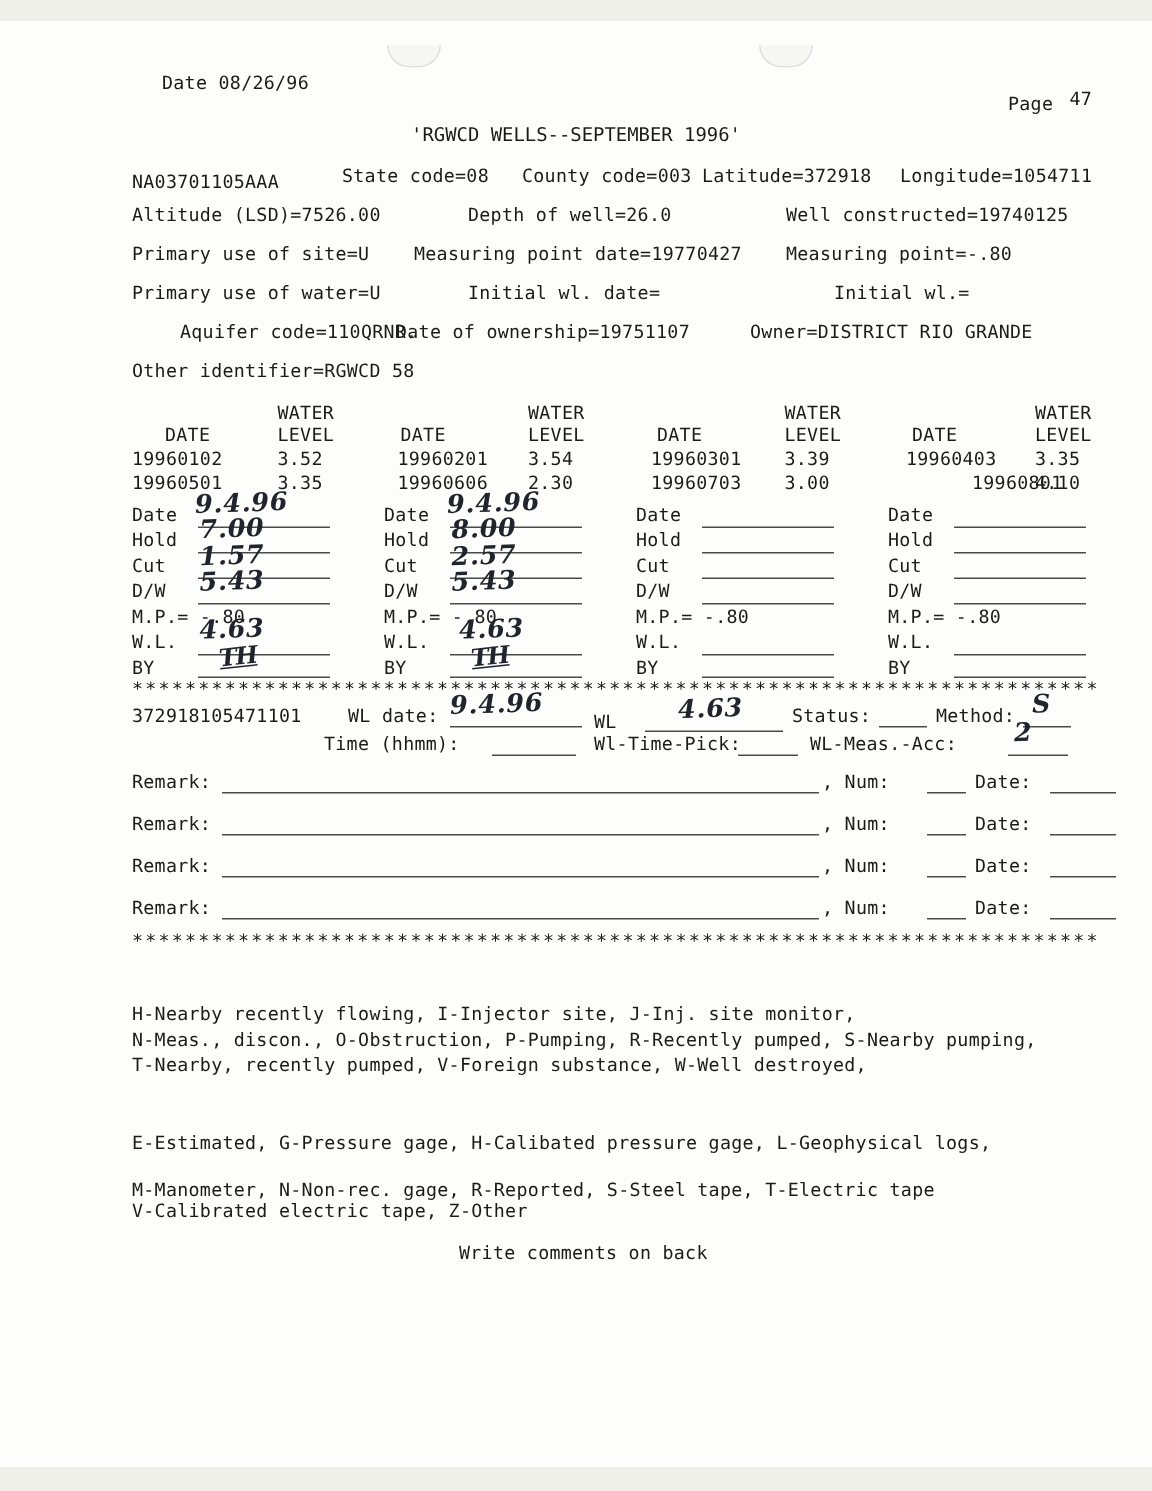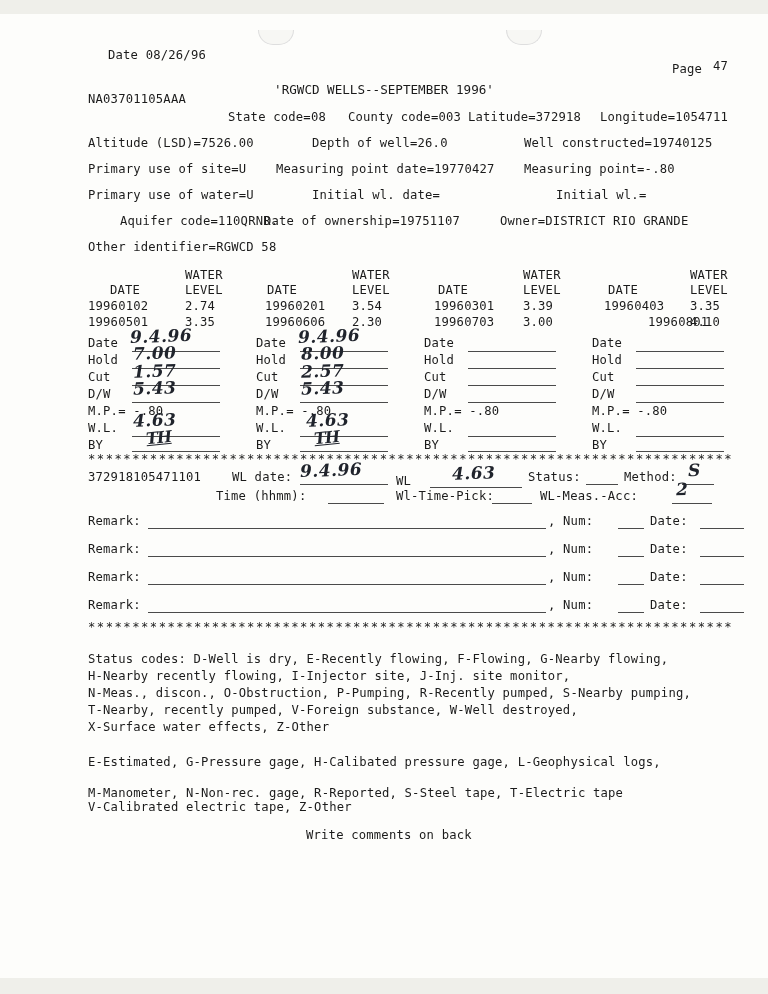--- a/index.html
+++ b/index.html
@@ -108,21 +108,21 @@
   <div class="punch p1"></div>
   <div class="punch p2"></div>
 
   <div class="doc">
 
     <div class="t" style="left:108px; top:48px;">Date 08/26/96</div>
     <div class="t" style="left:672px; top:62px;">Page</div>
     <div class="t" style="left:713px; top:59px;">47</div>
     <div class="center-title" style="top:82px;">'RGWCD WELLS--SEPTEMBER 1996'</div>
 
-    <div class="t" style="left:88px; top:92px;">NA03701105AAA</div>
+    <div class="t" style="left:88px; top:114px;">NA03701105AAA</div>
     <div class="t" style="left:228px; top:110px;">State code=08</div>
     <div class="t" style="left:348px; top:110px;">County code=003</div>
     <div class="t" style="left:468px; top:110px;">Latitude=372918</div>
     <div class="t" style="left:600px; top:110px;">Longitude=1054711</div>
 
     <div class="t" style="left:88px; top:136px;">Altitude (LSD)=7526.00</div>
     <div class="t" style="left:312px; top:136px;">Depth of well=26.0</div>
     <div class="t" style="left:524px; top:136px;text-align:center;">Well constructed=19740125</div>
 
     <div class="t" style="left:88px; top:162px;">Primary use of site=U</div>
@@ -149,21 +149,21 @@
 
     <div class="t" style="left:523px; top:268px;">WATER</div>
     <div class="t" style="left:438px; top:283px;">DATE</div>
     <div class="t" style="left:523px; top:283px;">LEVEL</div>
 
     <div class="t" style="left:690px; top:268px;">WATER</div>
     <div class="t" style="left:608px; top:283px;">DATE</div>
     <div class="t" style="left:690px; top:283px;">LEVEL</div>
 
     <div class="t" style="left:88px;  top:299px;">19960102</div>
-    <div class="t" style="left:185px; top:299px;">2.74</div>
+    <div class="t" style="left:185px; top:299px;">3.52</div>
     <div class="t" style="left:88px;  top:315px;">19960501</div>
     <div class="t" style="left:185px; top:315px;">3.35</div>
 
     <div class="t" style="left:265px; top:299px;">19960201</div>
     <div class="t" style="left:352px; top:299px;">3.54</div>
     <div class="t" style="left:265px; top:315px;">19960606</div>
     <div class="t" style="left:352px; top:315px;">2.30</div>
 
     <div class="t" style="left:434px; top:299px;">19960301</div>
     <div class="t" style="left:523px; top:299px;">3.39</div>
@@ -317,25 +317,23 @@
 
     <div class="t" style="left:88px; top:598px;">Remark:</div>
     <div class="rule" style="left:148px; top:612px; width:398px;"></div>
     <div class="t" style="left:548px; top:598px;">, Num:</div>
     <div class="rule" style="left:618px; top:612px; width:26px;"></div>
     <div class="t" style="left:650px; top:598px;">Date:</div>
     <div class="rule" style="left:700px; top:612px; width:44px;"></div>
 
     <div class="stars" style="left:88px; top:620px;">*************************************************************************</div>
 
-    <div class="t" style="left:88px; top:652px;">Status codes: D-Well is dry, E-Recently flowing, F-Flowing, G-Nearby flowing,</div>
     <div class="t" style="left:88px; top:686px;">N-Meas., discon., O-Obstruction, P-Pumping, R-Recently pumped, S-Nearby pumping,</div>
     <div class="t" style="left:88px; top:669px;">H-Nearby recently flowing, I-Injector site, J-Inj. site monitor,</div>
     <div class="t" style="left:88px; top:703px;">T-Nearby, recently pumped, V-Foreign substance, W-Well destroyed,</div>
-    <div class="t" style="left:88px; top:720px;">X-Surface water effects, Z-Other</div>
 
     <div class="t" style="left:88px; top:755px;">E-Estimated, G-Pressure gage, H-Calibated pressure gage, L-Geophysical logs,</div>
     <div class="t" style="left:88px; top:800px;">V-Calibrated electric tape, Z-Other</div>
     <div class="t" style="left:88px; top:786px;">M-Manometer, N-Non-rec. gage, R-Reported, S-Steel tape, T-Electric tape</div>
 
     <div class="t" style="left:306px; top:828px;">Write comments on back</div>
 
   </div>
 </div>
 

